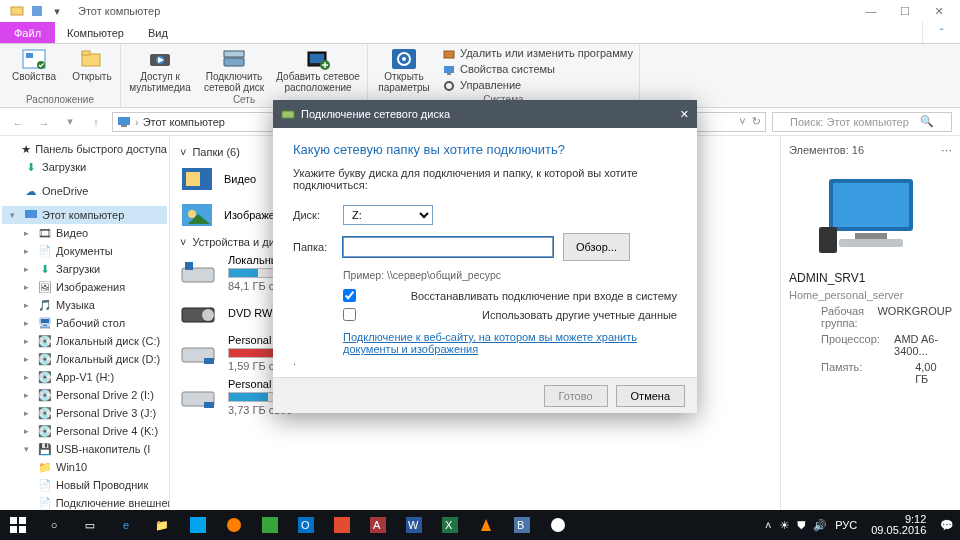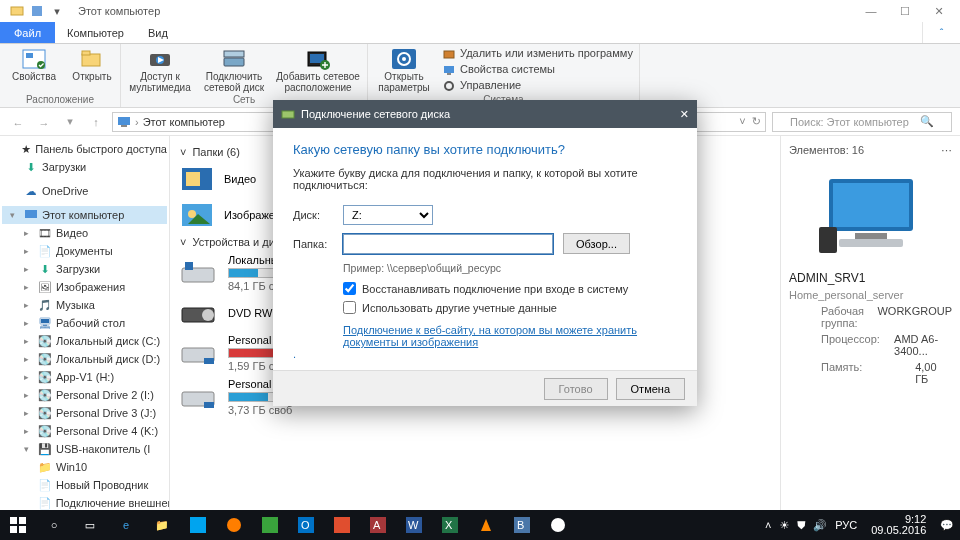--- a/index.html
+++ b/index.html
@@ -8,21 +8,21 @@
 
 .titlebar { height:22px; background:#fff; display:flex; align-items:center; padding:0 4px; }
 .titlebar .qat { display:flex; gap:6px; padding:0 6px; }
 .titlebar .qat-icon { width:14px; height:14px; display:flex; align-items:center; justify-content:center; color:#555; }
 .titlebar .title-text { margin-left:8px; color:#555; }
 .titlebar .wincontrols { margin-left:auto; display:flex; }
 .titlebar .wincontrols div { width:34px; height:22px; display:flex; align-items:center; justify-content:center; color:#777; }
 
 
 .menurow { height:22px; background:#fff; display:flex; align-items:stretch; border-bottom:1px solid #d0d0d0; }
-.menurow .file-tab { background:#3b82f6; color:#fff; padding:0 14px; display:flex; align-items:center;text-align:right; }
+.menurow .file-tab { background:#d946ef; color:#fff; padding:0 14px; display:flex; align-items:center;text-align:right; }
 .menurow .menu-tab { padding:0 12px; display:flex; align-items:center; color:#333; }
 .menurow .help { margin-left:auto; width:38px; display:flex; align-items:center; justify-content:center; color:#1979CA; border-left:1px solid #e5e5e5;}
 
 
 .ribbon { height:64px; background:#F5F6F7; display:flex; border-bottom:1px solid #d9d9d9; }
 .ribbon .group { border-right:1px solid #e0e0e0; display:flex; flex-direction:column; align-items:center; padding:3px 6px 1px; }
 .ribbon .group .items { display:flex; gap:8px; flex:1; align-items:flex-start;}
 .ribbon .big-btn { display:flex; flex-direction:column; align-items:center; width:56px; }
 .ribbon .big-btn .ico { width:28px; height:24px; display:flex; align-items:center; justify-content:center; }
 .ribbon .big-btn .lbl { font-size:10px; text-align:center; line-height:11px; color:#444;}
@@ -74,23 +74,23 @@
 .taskbar .clock { text-align:right; line-height:11px; padding:0 6px;}
 .dialog { position:absolute; left:273px; top:100px; width:424px; background:#fff; box-shadow:0 6px 24px rgba(0,0,0,.4);}
 .dialog .dlg-title { height:28px; background:#4A555F; color:#fff; display:flex; align-items:center; padding:0 8px; gap:6px;}
 .dialog .dlg-title .close { margin-left:auto; }
 .dialog .dlg-body { padding:14px 20px 10px;}
 .dialog .q { color:#1E6FBA; font-size:13px; margin-bottom:10px;}
 .dialog .desc { color:#333; margin-bottom:14px;}
 .dialog .form-row { display:flex; align-items:center; gap:10px; margin-bottom:8px;}
 .dialog .form-row .lab { width:40px; color:#333;}
 .dialog select, .dialog input[type=text] { border:1px solid #7A9FC4; height:20px; background:#fff; padding:0 4px;}
-.dialog .browse { height:21px; padding:0 12px; border:1px solid #adadad; background:#e9e9e9;}
+.dialog .browse { height:28px; padding:0 12px; border:1px solid #adadad; background:#e9e9e9;}
 .dialog .example { color:#666; font-size:10.5px; margin-left:50px; margin-bottom:8px;}
-.dialog .cb-row { display:flex; align-items:center; gap:6px; margin-left:50px; margin-bottom:6px; color:#333;}
+.dialog .cb-row { display:flex; align-items:center; gap:6px; margin-left:50px; margin-bottom:6px; color:#333;justify-content:space-between;}
 .dialog .link { color:#1E6FBA; text-decoration:underline; margin-left:50px; display:inline-block; margin-top:4px;}
 .dialog .dlg-footer { background:#F0F0F0; border-top:1px solid #ddd; height:36px; display:flex; align-items:center; justify-content:flex-end; gap:8px; padding:0 12px;}
 .dialog .dlg-footer button { height:22px; padding:0 14px; border:1px solid #adadad; background:#e9e9e9;}
 .dialog .dlg-footer button.primary { color:#888;}
 
 
 svg { display:block; }
 </style>
 </head>
 <body>

